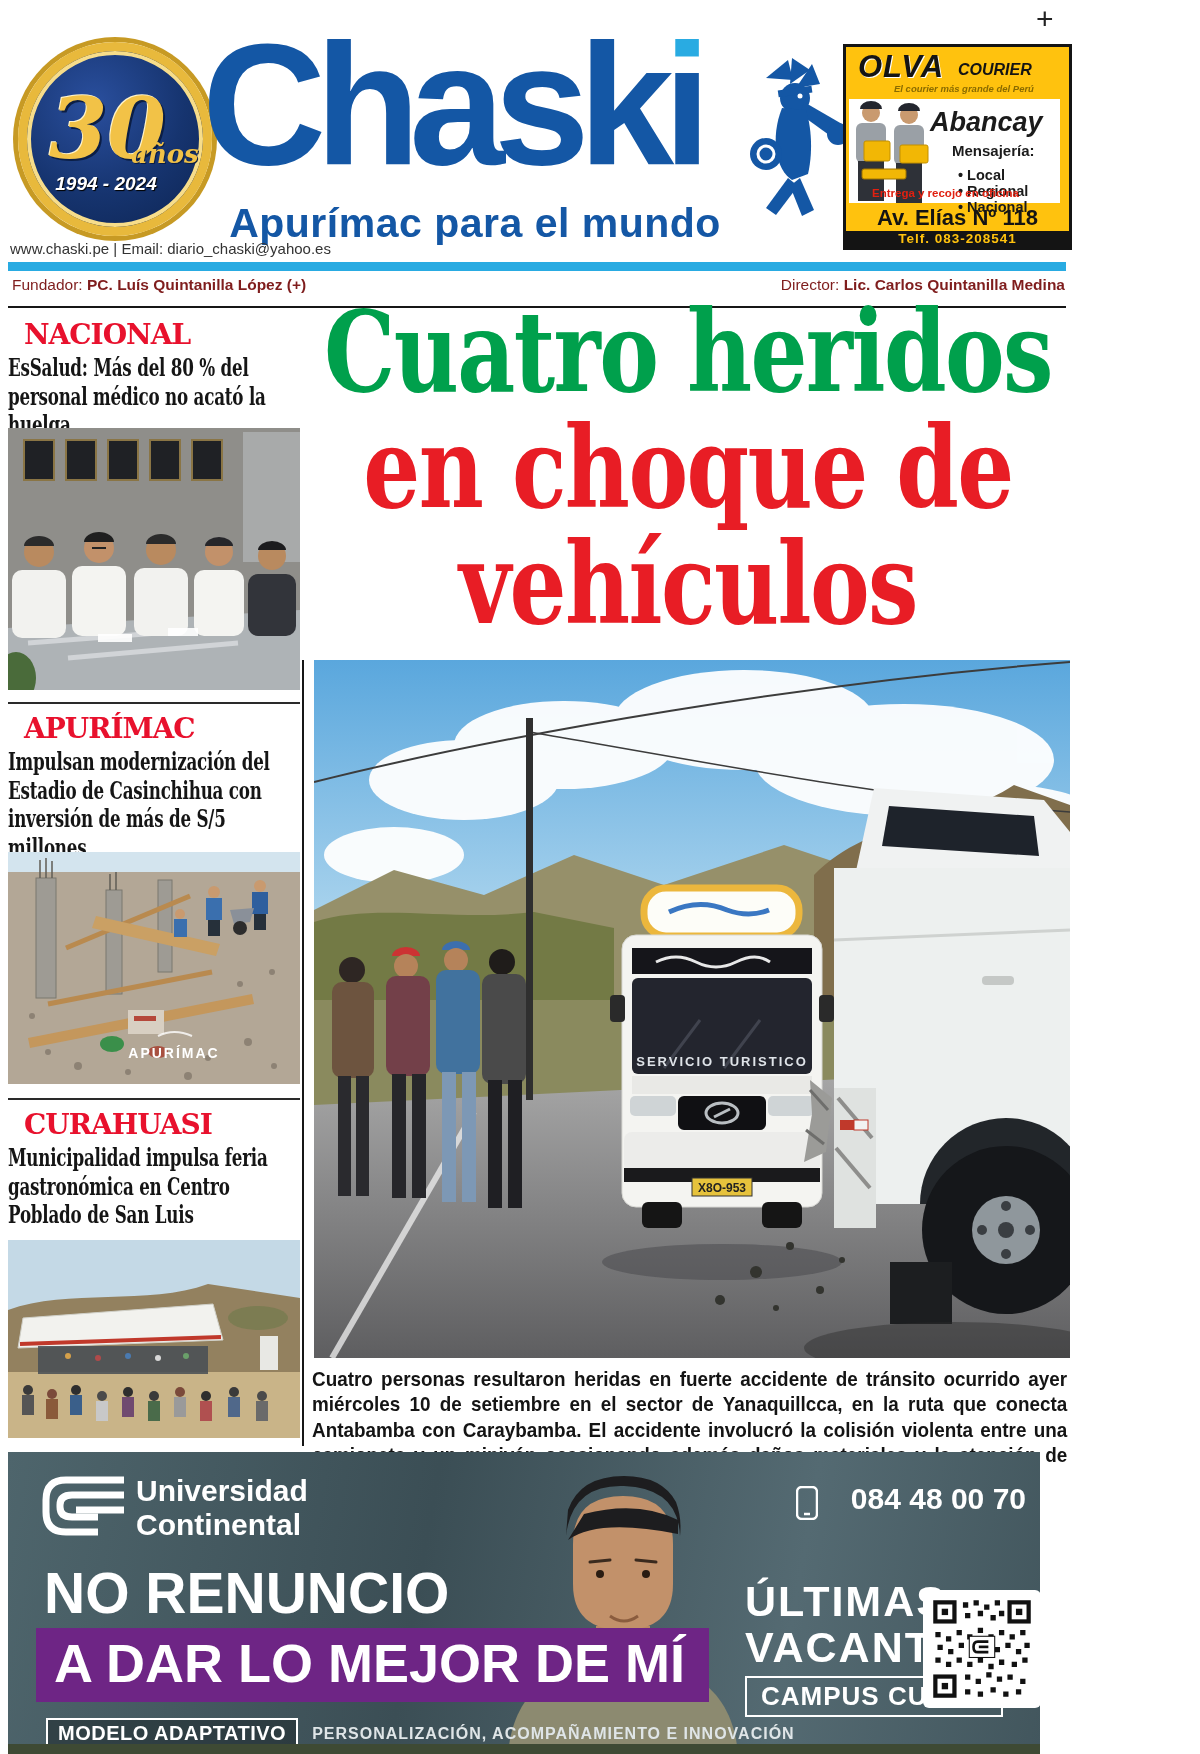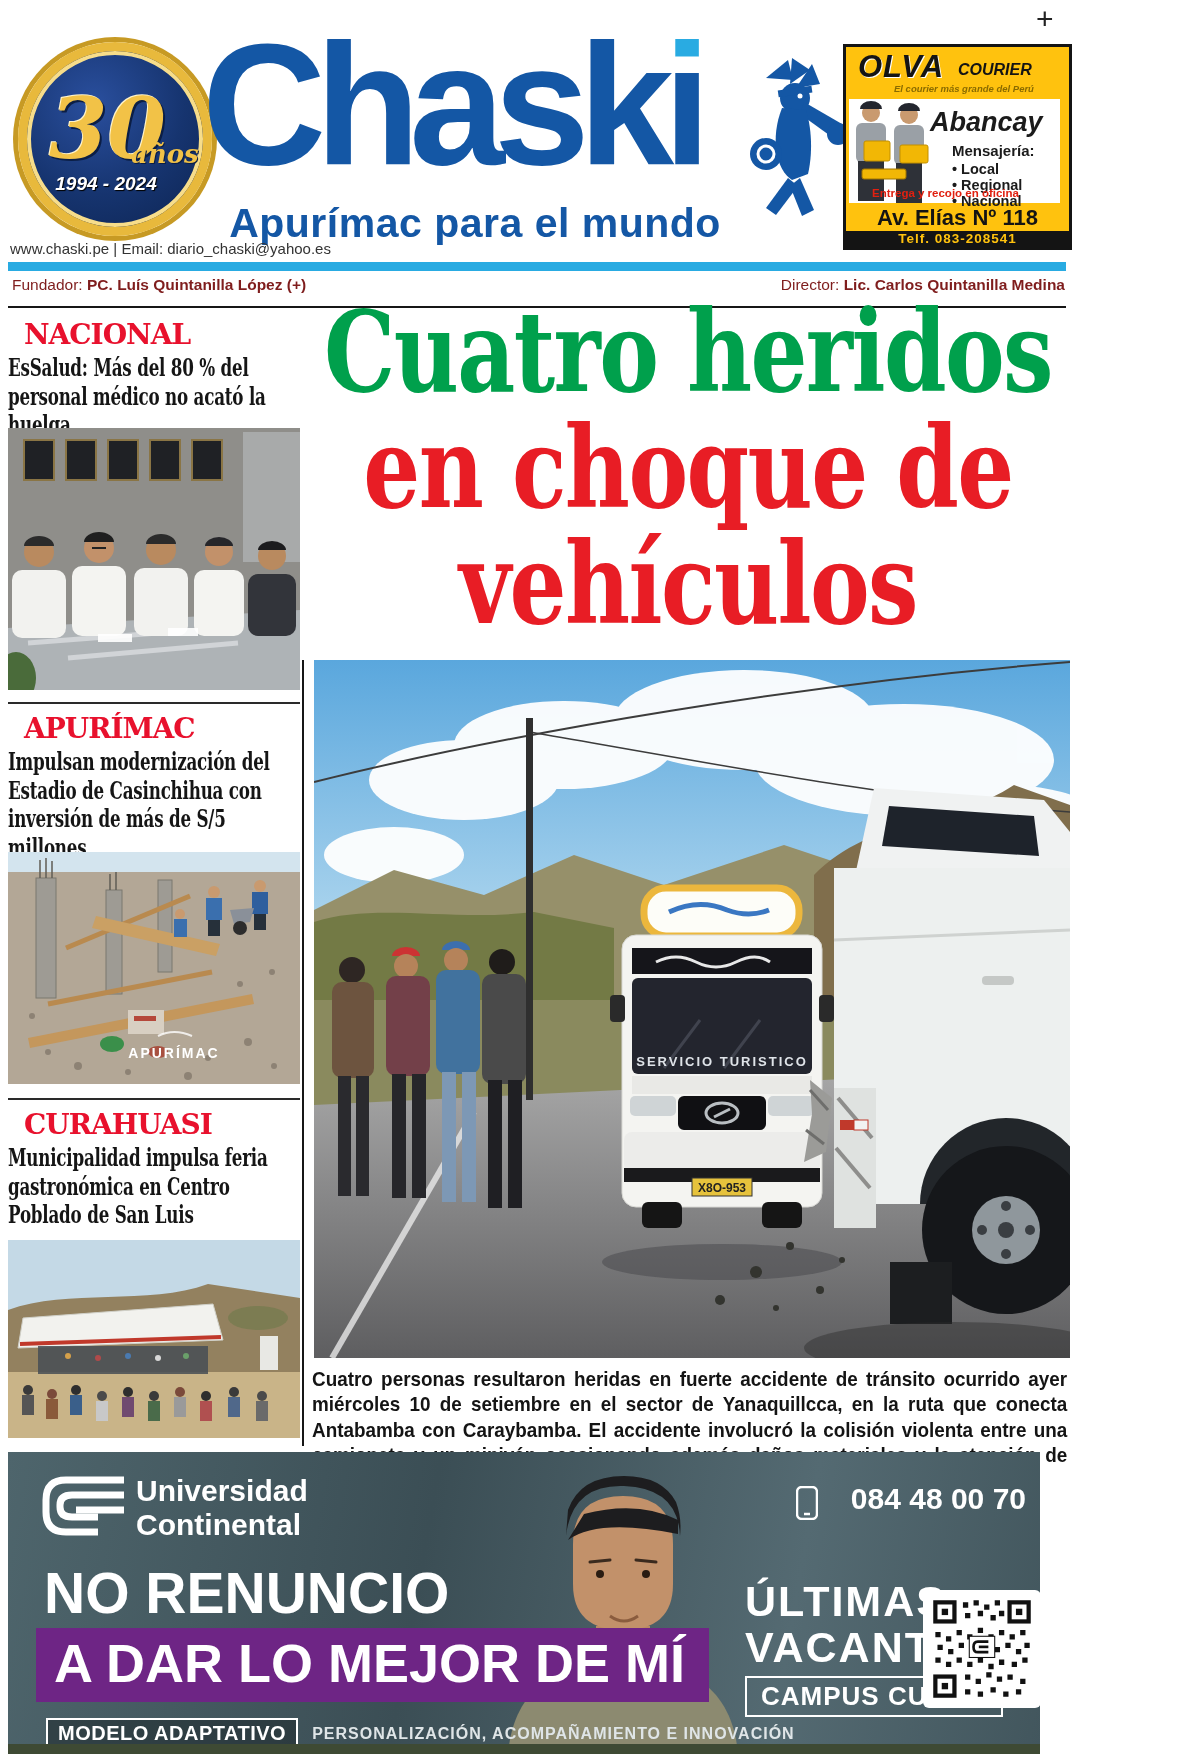--- a/index.html
+++ b/index.html
@@ -52,21 +52,21 @@
   
   .olva{left:843px;top:44px;width:223px;height:200px;background:#FFC20E;border:3px solid #141414;}
   .olva-band{left:0;top:0;width:100%;height:52px;background:#FFC20E;}
   .olva-brand{left:12px;top:2px;font-size:31px;font-weight:900;font-style:italic;color:#141414;
               letter-spacing:1px;text-shadow:1px 1px 0 #fff;}
   .olva-brand-sfx{left:112px;top:14px;font-size:16px;font-weight:900;font-style:italic;color:#141414;}
   .olva-slogan{left:48px;top:36px;font-size:9.5px;font-style:italic;color:#8a6b00;font-weight:700;}
   .olva-panel{left:3px;top:52px;width:211px;height:104px;background:#fff;}
   .olva-city{left:84px;top:60px;font-size:27px;font-weight:900;font-style:italic;color:#1b1b1b;text-align:right;}
   .olva-msj{left:106px;top:95px;font-size:15px;font-weight:900;color:#1b1b1b;}
-  .olva-services{left:104px;top:112px;margin:2px;padding:0;list-style:none;font-size:14.5px;
+  .olva-services{left:104px;top:112px;margin:8px;padding:0;list-style:none;font-size:14.5px;
                  font-weight:900;line-height:16px;color:#1b1b1b;}
   .olva-services li::before{content:"• ";}
   .olva-note{left:26px;top:140px;width:190px;font-size:11.5px;font-weight:900;color:#E02010;}
   .olva-addr{left:0;top:158px;width:100%;text-align:center;font-size:22px;font-weight:900;color:#141414;}
   .olva-phone{left:0;top:184px;width:100%;height:16px;background:#141414;color:#FFC20E;
               text-align:center;font-size:13.5px;font-weight:900;line-height:16px;letter-spacing:1px;}
   
   .fad{left:8px;top:1452px;width:1032px;height:302px;overflow:hidden;
        background:linear-gradient(100deg,#4e656c 0%,#3b4e55 40%,#546a72 75%,#42565d 100%);}
   .fad-logo-text{left:128px;top:22px;font-size:30px;font-weight:700;color:#fff;line-height:34px;}

